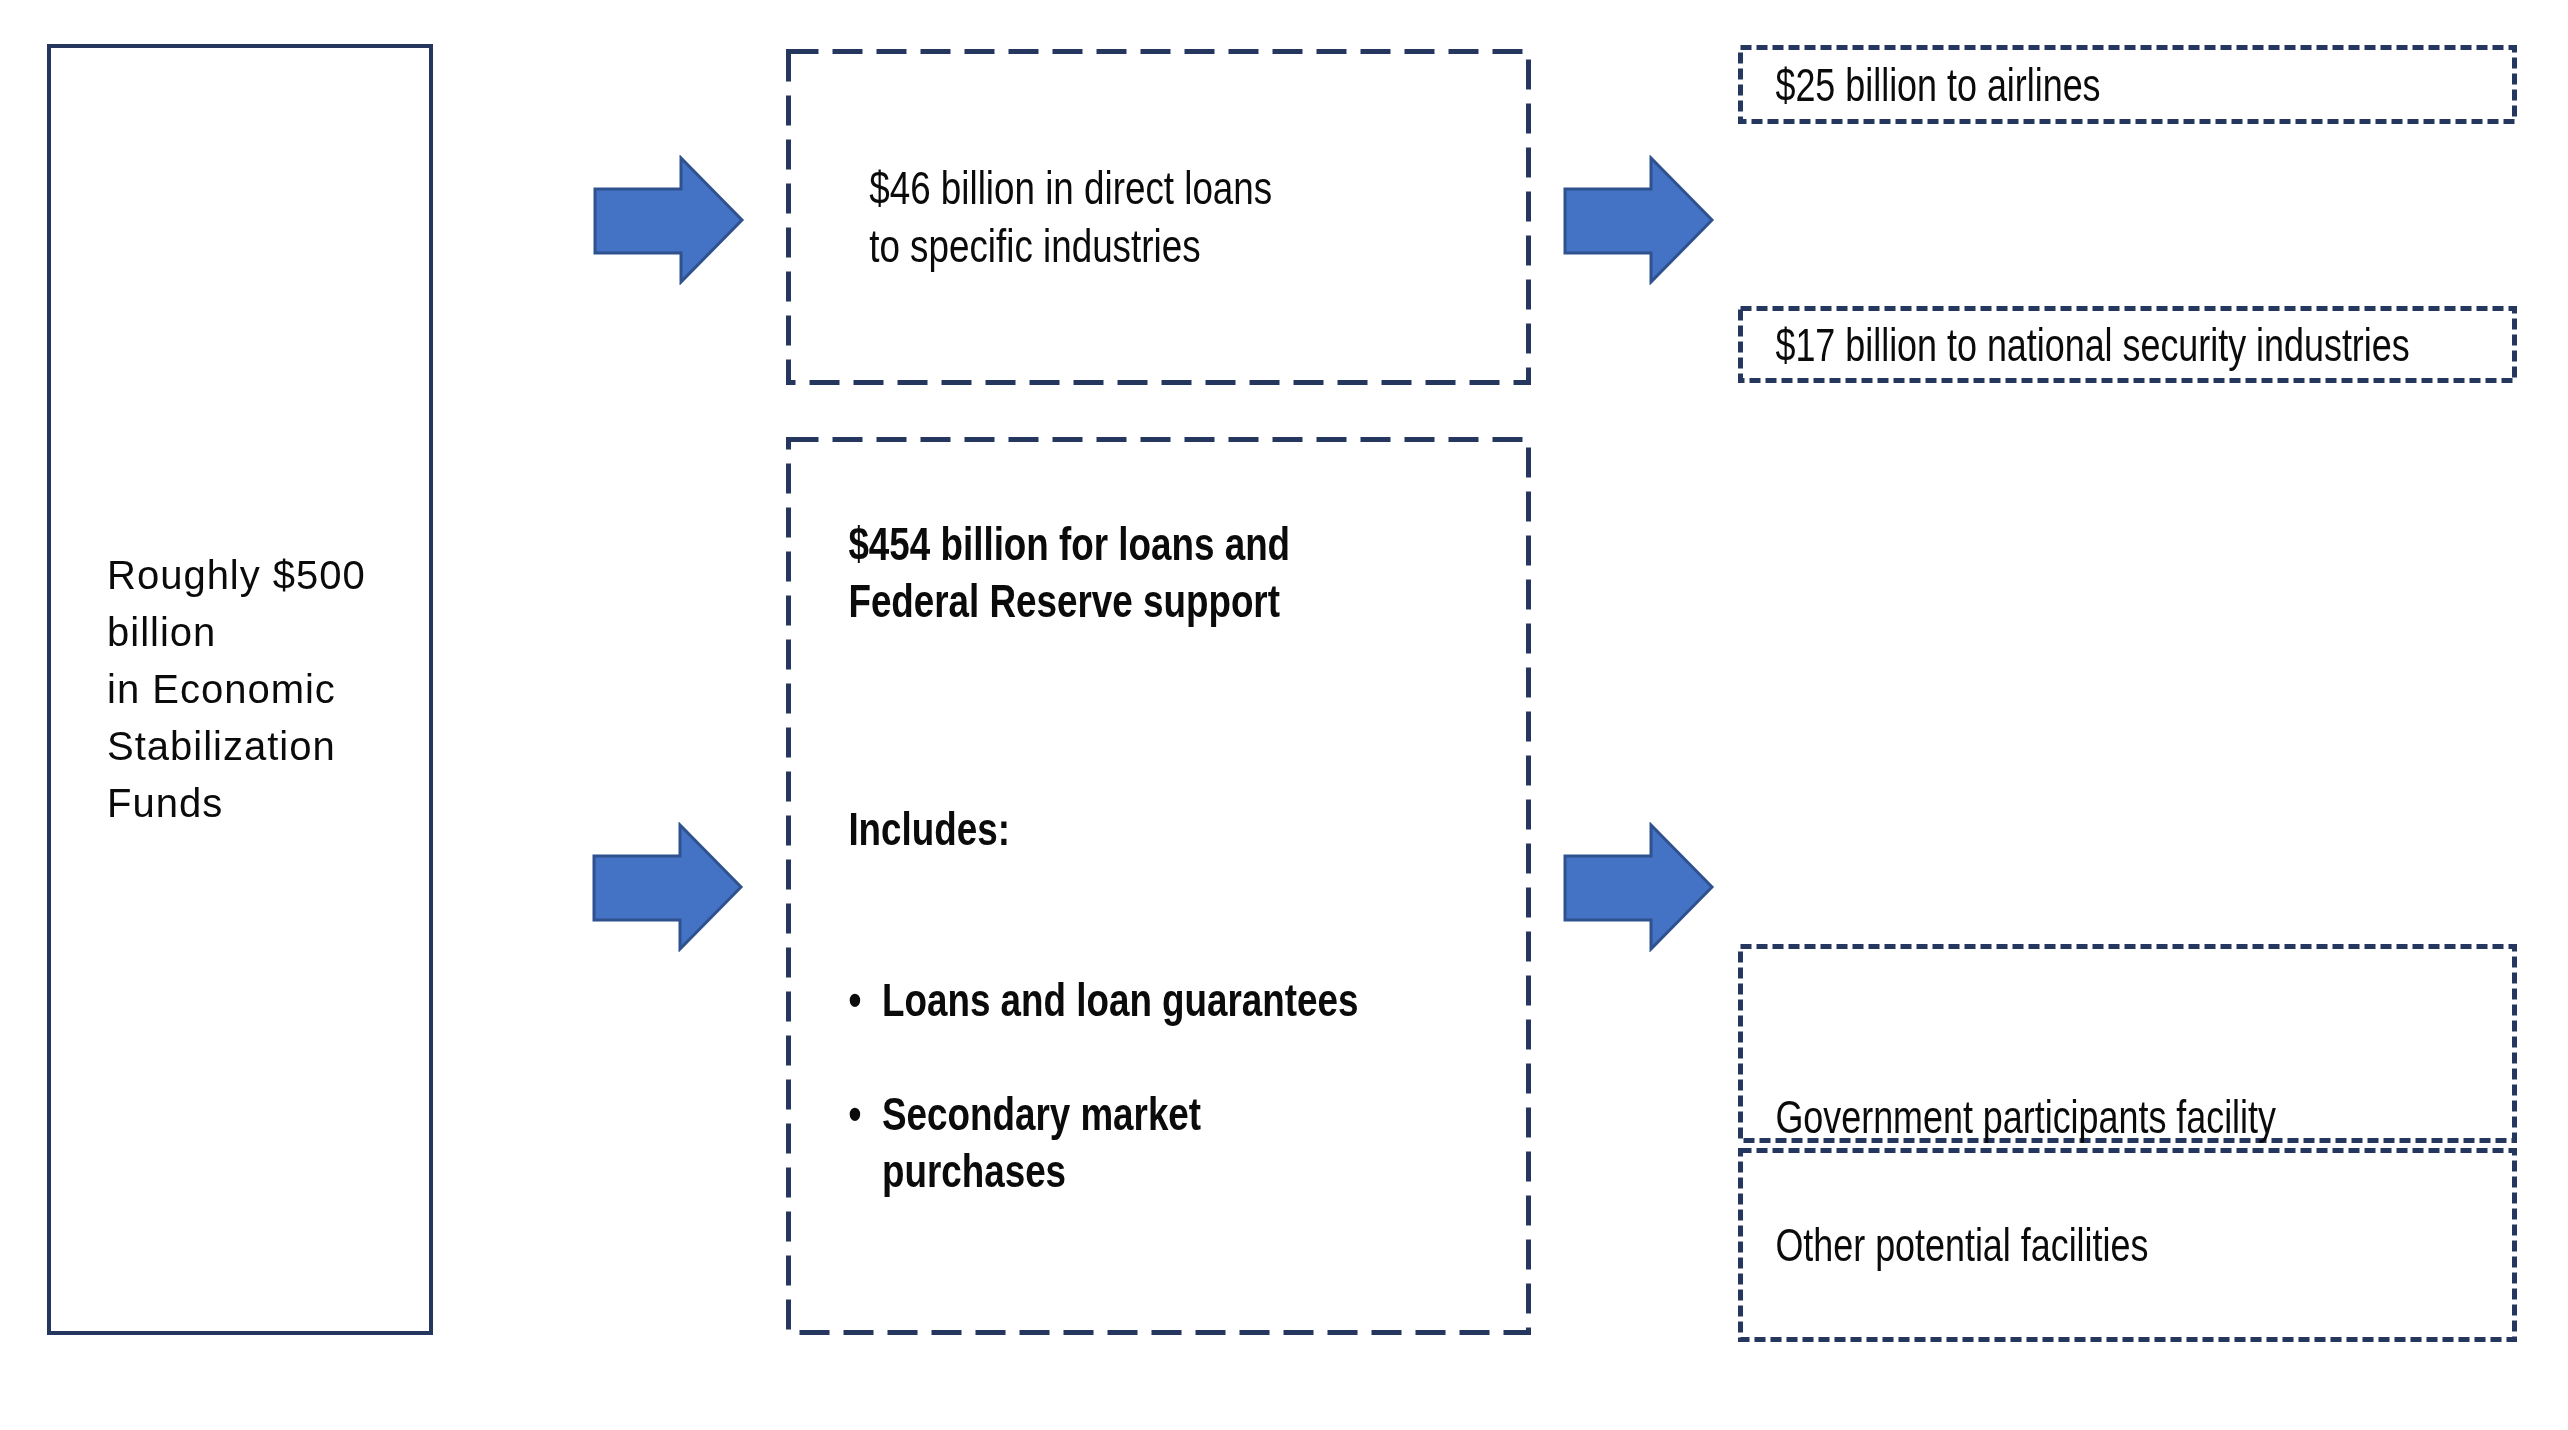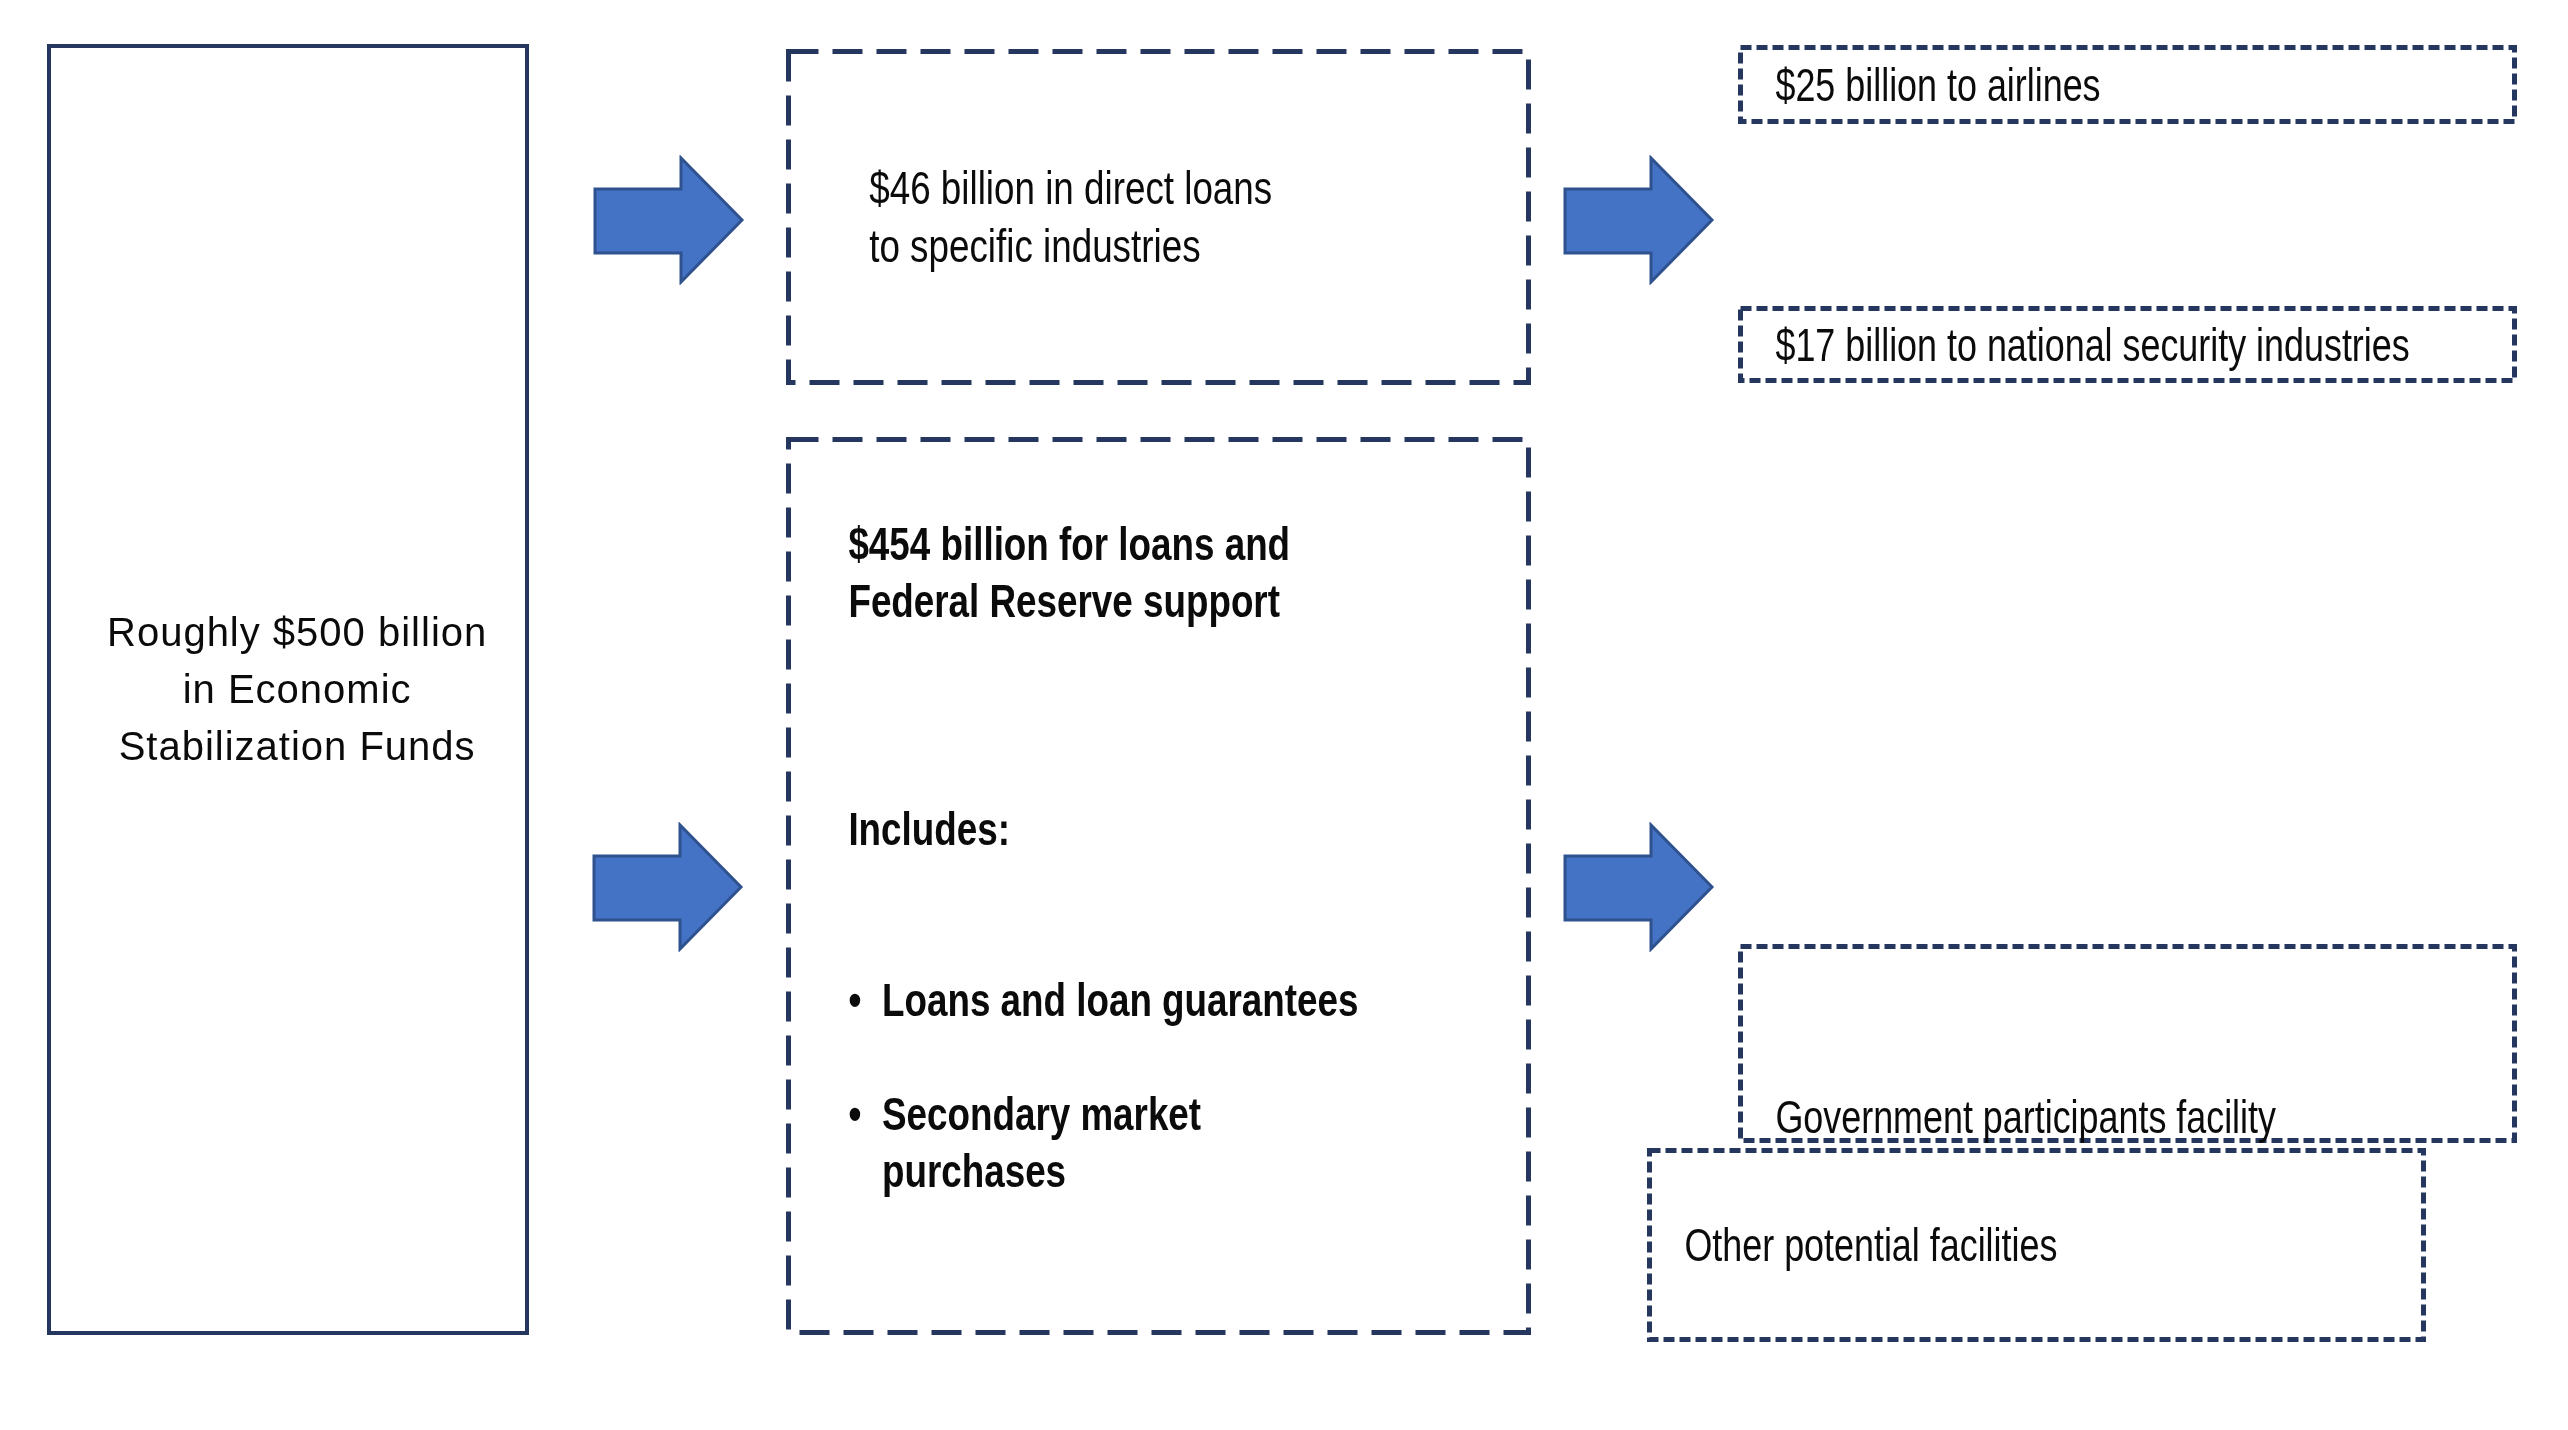--- a/index.html
+++ b/index.html
@@ -74,21 +74,21 @@
     fill: var(--arrow-fill);
     stroke: var(--arrow-stroke);
     stroke-width: 3;
   }
 </style>
 </head>
 <body>
 
 <div id="stage">
 
-  <div class="box" id="source-box" style="left:47px; top:44px; width:482px; height:1291px;text-align:center;">
+  <div class="box" id="source-box" style="left:47px; top:44px; width:386px; height:1291px;">
     <div class="label">Roughly $500 billion
 in Economic
 Stabilization Funds</div>
   </div>
 
   <svg class="arrow" style="left:593px; top:155px;" width="152" height="130" viewBox="0 0 152 130">
     <polygon points="2,34 88,34 88,3 149,65 88,127 88,98 2,98"></polygon>
   </svg>
   <svg class="arrow" style="left:592px; top:822px;" width="152" height="130" viewBox="0 0 152 130">
     <polygon points="2,34 88,34 88,3 149,65 88,127 88,98 2,98"></polygon>
@@ -147,20 +147,20 @@
 
 
 
   <div class="box" style="left:1738px; top:944px; width:779px; height:199px;align-items:flex-end;">
     <svg class="border-svg" width="779" height="199">
       <rect x="2.5" y="2.5" width="774" height="194" stroke-width="5" stroke-dasharray="11 5"></rect>
     </svg>
     <div class="right-label">Government participants facility</div>
   </div>
 
-  <div class="box" style="left:1647px; top:1148px; width:779px; height:194px;">
+  <div class="box" style="left:1738px; top:1148px; width:779px; height:194px;">
     <svg class="border-svg" width="779" height="194">
       <rect x="2.5" y="2.5" width="774" height="189" stroke-width="5" stroke-dasharray="11 5"></rect>
     </svg>
     <div class="right-label">Other potential facilities</div>
   </div>
 
 </div>
 
 </body></html>

